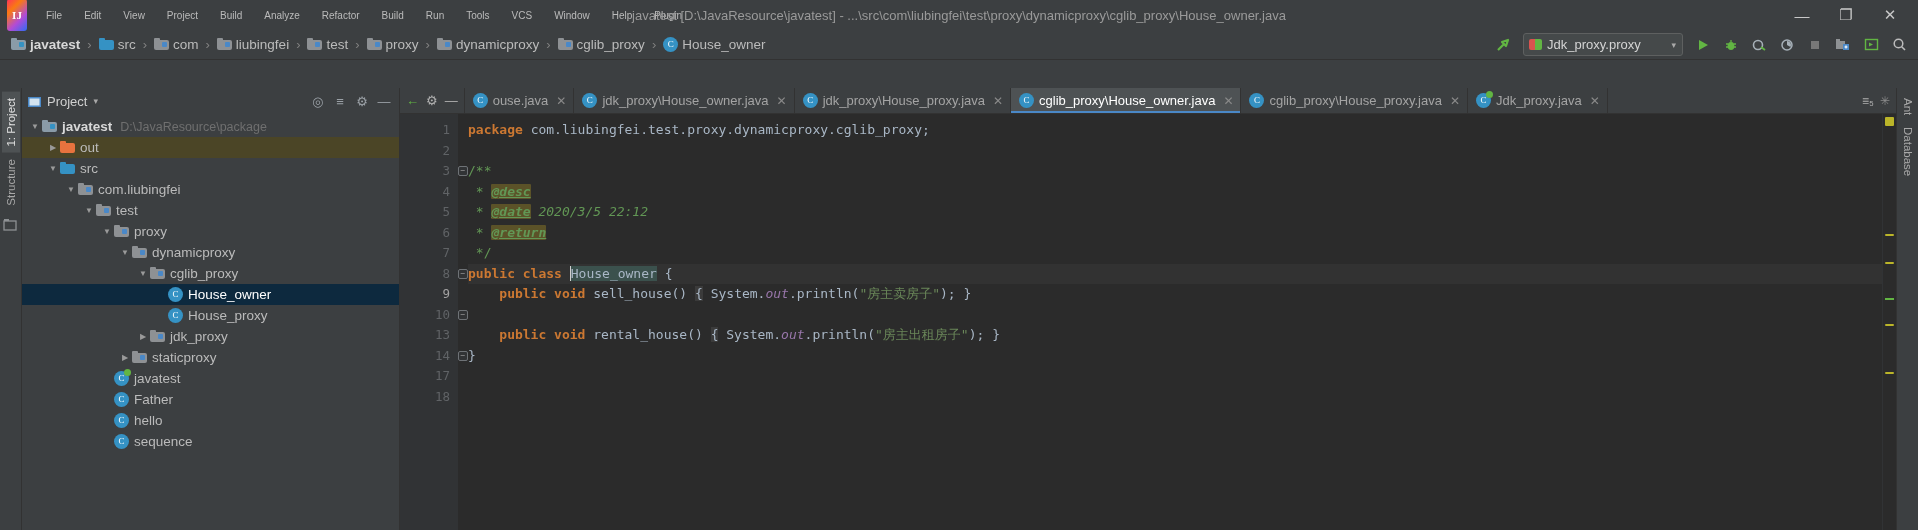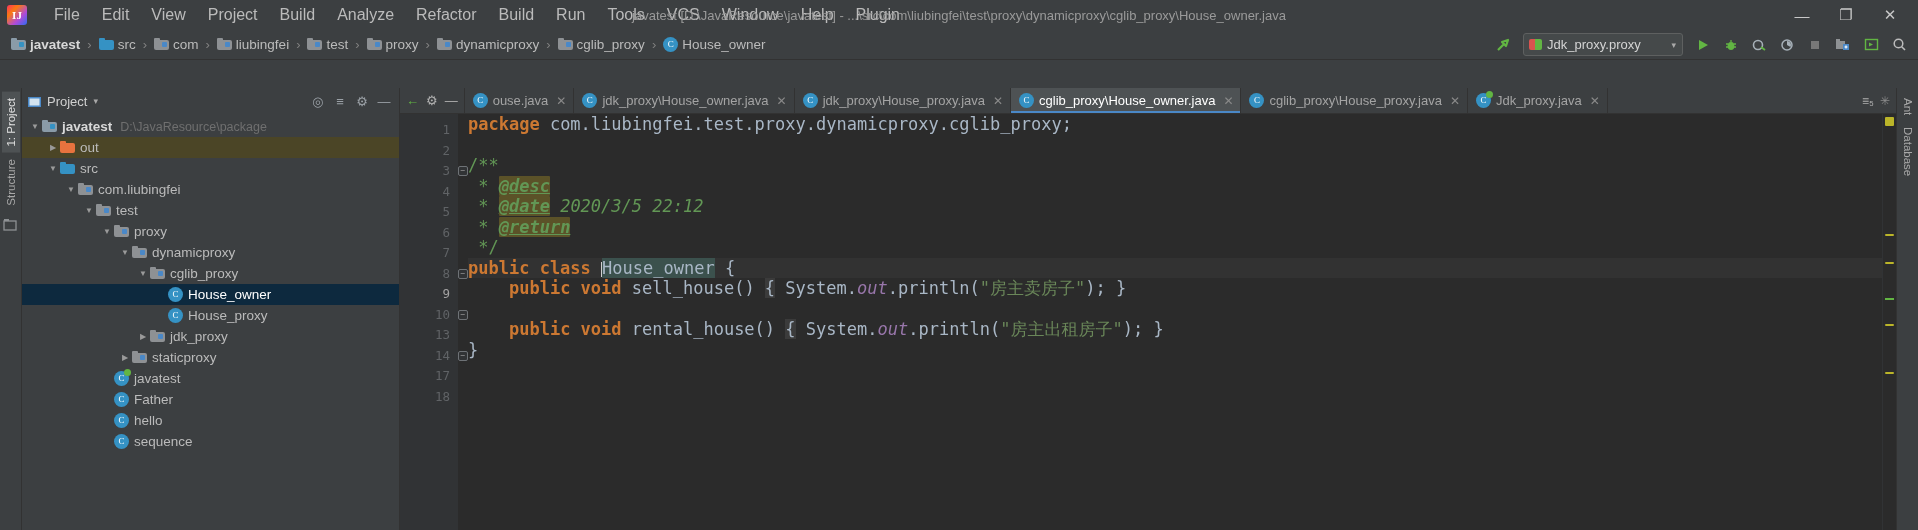--- a/index.html
+++ b/index.html
@@ -12,29 +12,29 @@
     -webkit-font-smoothing:antialiased;
   }
   .app { width:1918px; height:530px; display:flex; flex-direction:column; }
 
   
   .titlebar {
     height:30px; background:#3c3f41; display:flex; align-items:center;
     flex:0 0 30px; position:relative;
   }
   .logo {
-    width:20px; height:20px; margin:0 16px 0 7px; border-radius:3px;
+    width:20px; height:32px; margin:0 8px 0 7px; border-radius:3px;
     background:linear-gradient(135deg,#fe315d 0%,#f97a12 30%,#b24bd6 65%,#2d6cf5 100%);
     display:flex; align-items:center; justify-content:center;
     font-size:11px; font-weight:bold; color:#fff; font-family:"Liberation Serif",serif;
     flex:0 0 auto;
   }
   .menu { display:flex; align-items:center; }
   .menu-item {
-    padding:4px 11px; color:#bbbbbb; font-size:16px; cursor:default;
+    padding:4px 11px; color:#bbbbbb; font-size:10px; cursor:default;
     white-space:nowrap;
   }
   .title-text {
     position:absolute; left:50%; transform:translateX(-50%);
     color:#9a9a9a; font-size:13px; white-space:nowrap; pointer-events:none;
   }
   .wincontrols { margin-left:auto; display:flex; align-items:center; padding-right:6px; }
   .winbtn {
     width:44px; height:30px; display:flex; align-items:center; justify-content:center;
     color:#c8c8c8; font-size:15px;
@@ -173,22 +173,22 @@
     user-select:none;
   }
   .gline { height:20.5px; line-height:20.5px; padding-right:8px; position:relative; }
   .gline.cur { color:#a4a3a3; }
   .fold {
     position:absolute; right:-10px; top:5px; width:10px; height:10px;
     border:1px solid #6e7276; color:#9a9a9a; font-size:8px; line-height:8px; text-align:center;
     border-radius:2px; background:#313335;
   }
   .code {
-    flex:1 1 auto; padding-top:0; padding-left:10px; overflow:hidden;
-    font-family:"DejaVu Sans Mono", monospace; font-size:17px; position:relative;
+    flex:1 1 auto; padding-top:6px; padding-left:10px; overflow:hidden;
+    font-family:"DejaVu Sans Mono", monospace; font-size:13px; position:relative;
   }
   .cline { height:20.5px; line-height:20.5px; white-space:pre; color:#a9b7c6; }
   .cline.cur { background:#323232; }
   .kw   { color:#cc7832; font-weight:bold; }
   .str  { color:#6a8759; }
   .doc  { color:#629755; }
   .tag  { color:#629755; font-style:italic; text-decoration:underline; font-weight:bold; }
   .docv { color:#629755; font-style:italic; }
   .warn { background:#5b5228; border-radius:1px; }
   .fld  { color:#9876aa; font-style:italic; }

